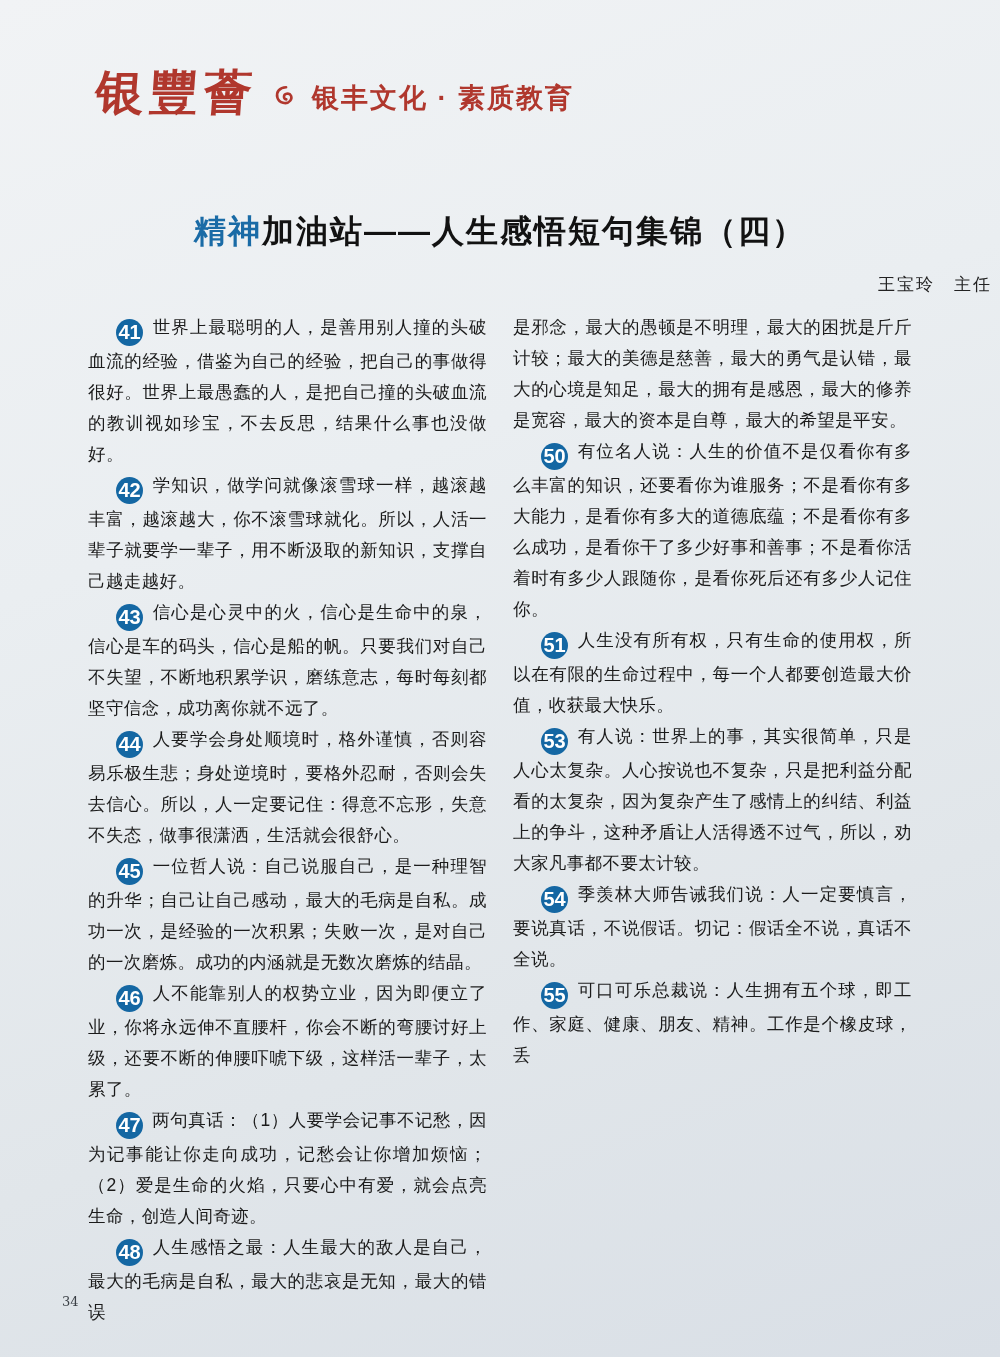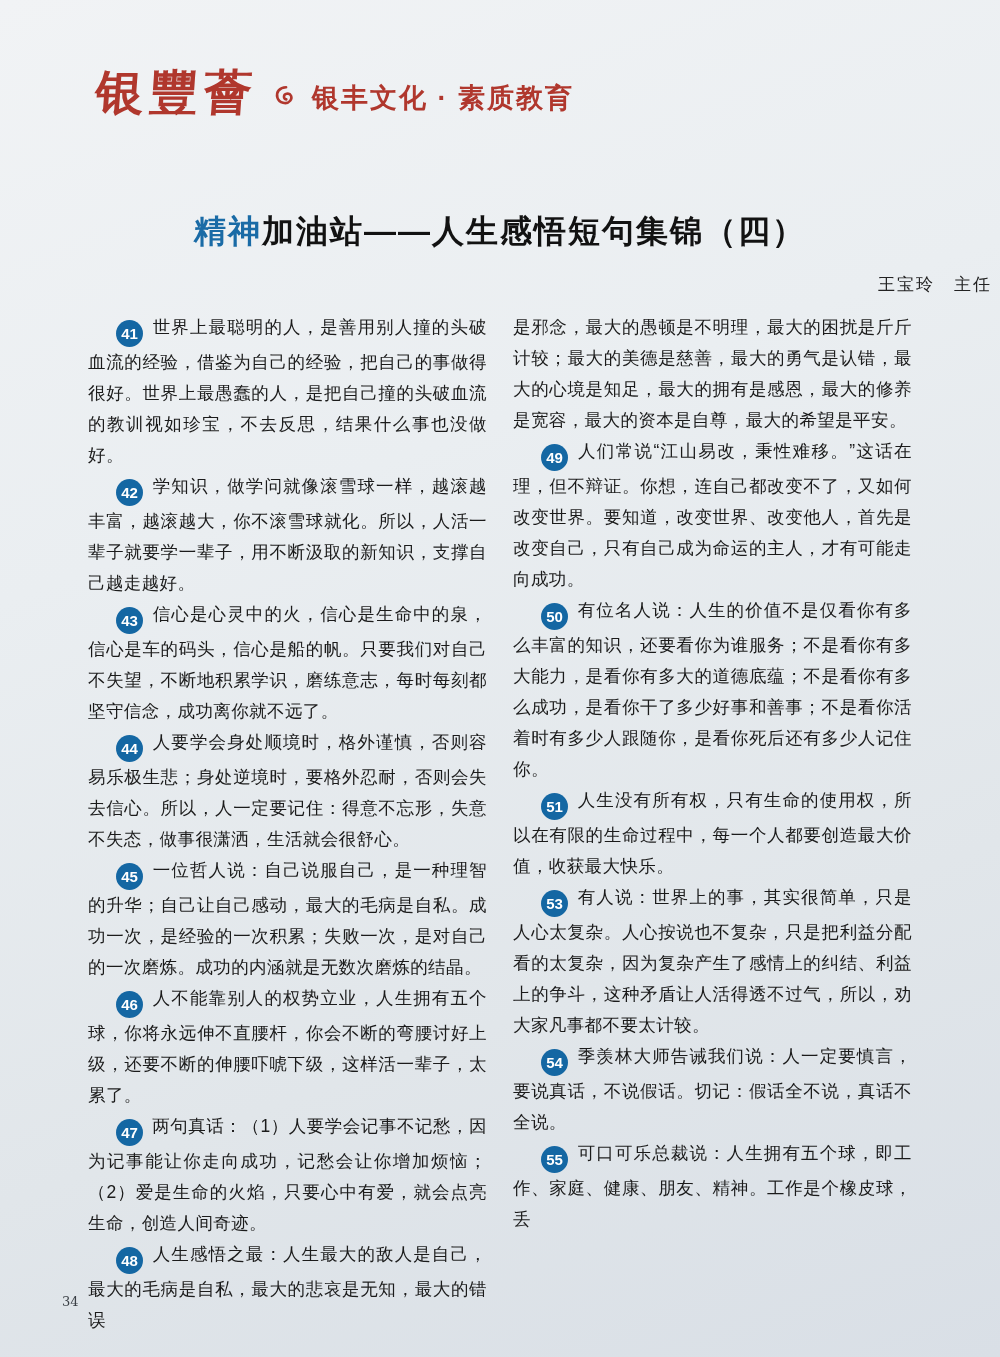--- a/index.html
+++ b/index.html
@@ -64,21 +64,21 @@
     text-align:justify;
     text-indent:28px;
     color:#1b1b1b;
   }
   .item.cont{text-indent:0;}
   .badge{
     display:inline-block;
     width:27px;height:27px;border-radius:50%;
     background:var(--badge-blue,#1467a3);
     color:#ffffff;
-    font-size:15px;font-weight:bold;
+    font-size:20px;font-weight:bold;
     line-height:27px;text-align:center;
     letter-spacing:0;
     text-indent:0;
     margin-right:9px;
     vertical-align:-6px;
   }
   .pagenum{
     position:absolute;left:62px;bottom:48px;
     font-family:"DejaVu Serif", serif;
     font-size:13px;color:#3a3f45;
@@ -101,27 +101,26 @@
 
   <div class="byline">王宝玲　主任</div>
 
   <main class="columns">
     <div class="col" id="col-left">
         <p class="item"><span class="badge">41</span><span>世界上最聪明的人，是善用别人撞的头破血流的经验，借鉴为自己的经验，把自己的事做得很好。世界上最愚蠢的人，是把自己撞的头破血流的教训视如珍宝，不去反思，结果什么事也没做好。</span></p>
         <p class="item"><span class="badge">42</span><span>学知识，做学问就像滚雪球一样，越滚越丰富，越滚越大，你不滚雪球就化。所以，人活一辈子就要学一辈子，用不断汲取的新知识，支撑自己越走越好。</span></p>
         <p class="item"><span class="badge">43</span><span>信心是心灵中的火，信心是生命中的泉，信心是车的码头，信心是船的帆。只要我们对自己不失望，不断地积累学识，磨练意志，每时每刻都坚守信念，成功离你就不远了。</span></p>
         <p class="item"><span class="badge">44</span><span>人要学会身处顺境时，格外谨慎，否则容易乐极生悲；身处逆境时，要格外忍耐，否则会失去信心。所以，人一定要记住：得意不忘形，失意不失态，做事很潇洒，生活就会很舒心。</span></p>
         <p class="item"><span class="badge">45</span><span>一位哲人说：自己说服自己，是一种理智的升华；自己让自己感动，最大的毛病是自私。成功一次，是经验的一次积累；失败一次，是对自己的一次磨炼。成功的内涵就是无数次磨炼的结晶。</span></p>
-        <p class="item"><span class="badge">46</span><span>人不能靠别人的权势立业，人生拥有五个球，你将永远伸不直腰杆，你会不断的弯腰讨好上级，还要不断的伸腰吓唬下级，这样活一辈子，太累了。</span></p>
+        <p class="item"><span class="badge">46</span><span>人不能靠别人的权势立业，因为即便立了业，你将永远伸不直腰杆，你会不断的弯腰讨好上级，还要不断的伸腰吓唬下级，这样活一辈子，太累了。</span></p>
         <p class="item"><span class="badge">47</span><span>两句真话：（1）人要学会记事不记愁，因为记事能让你走向成功，记愁会让你增加烦恼；（2）爱是生命的火焰，只要心中有爱，就会点亮生命，创造人间奇迹。</span></p>
         <p class="item"><span class="badge">48</span><span>人生感悟之最：人生最大的敌人是自己，最大的毛病是自私，最大的悲哀是无知，最大的错误</span></p>
       </div>
     <div class="col" id="col-right">
         <p class="item cont"><span>是邪念，最大的愚顿是不明理，最大的困扰是斤斤计较；最大的美德是慈善，最大的勇气是认错，最大的心境是知足，最大的拥有是感恩，最大的修养是宽容，最大的资本是自尊，最大的希望是平安。</span></p>
-        <p class="item"><span class="badge">49</span><span>人们常说“江山易改，秉性难移。”这话在理，但不辩证。你想，连自己都改变不了，又如何改变世界。要知道，改变世界、改变他人，首先是改变自己，只有自己成为命运的主人，才有可能走向成功。</span></p>
         <p class="item"><span class="badge">50</span><span>有位名人说：人生的价值不是仅看你有多么丰富的知识，还要看你为谁服务；不是看你有多大能力，是看你有多大的道德底蕴；不是看你有多么成功，是看你干了多少好事和善事；不是看你活着时有多少人跟随你，是看你死后还有多少人记住你。</span></p>
         <p class="item"><span class="badge">51</span><span>人生没有所有权，只有生命的使用权，所以在有限的生命过程中，每一个人都要创造最大价值，收获最大快乐。</span></p>
         <p class="item"><span class="badge">53</span><span>有人说：世界上的事，其实很简单，只是人心太复杂。人心按说也不复杂，只是把利益分配看的太复杂，因为复杂产生了感情上的纠结、利益上的争斗，这种矛盾让人活得透不过气，所以，劝大家凡事都不要太计较。</span></p>
         <p class="item"><span class="badge">54</span><span>季羡林大师告诫我们说：人一定要慎言，要说真话，不说假话。切记：假话全不说，真话不全说。</span></p>
         <p class="item"><span class="badge">55</span><span>可口可乐总裁说：人生拥有五个球，即工作、家庭、健康、朋友、精神。工作是个橡皮球，丢</span></p>
       </div>
   </main>
 
   <div class="pagenum">34</div>
 

